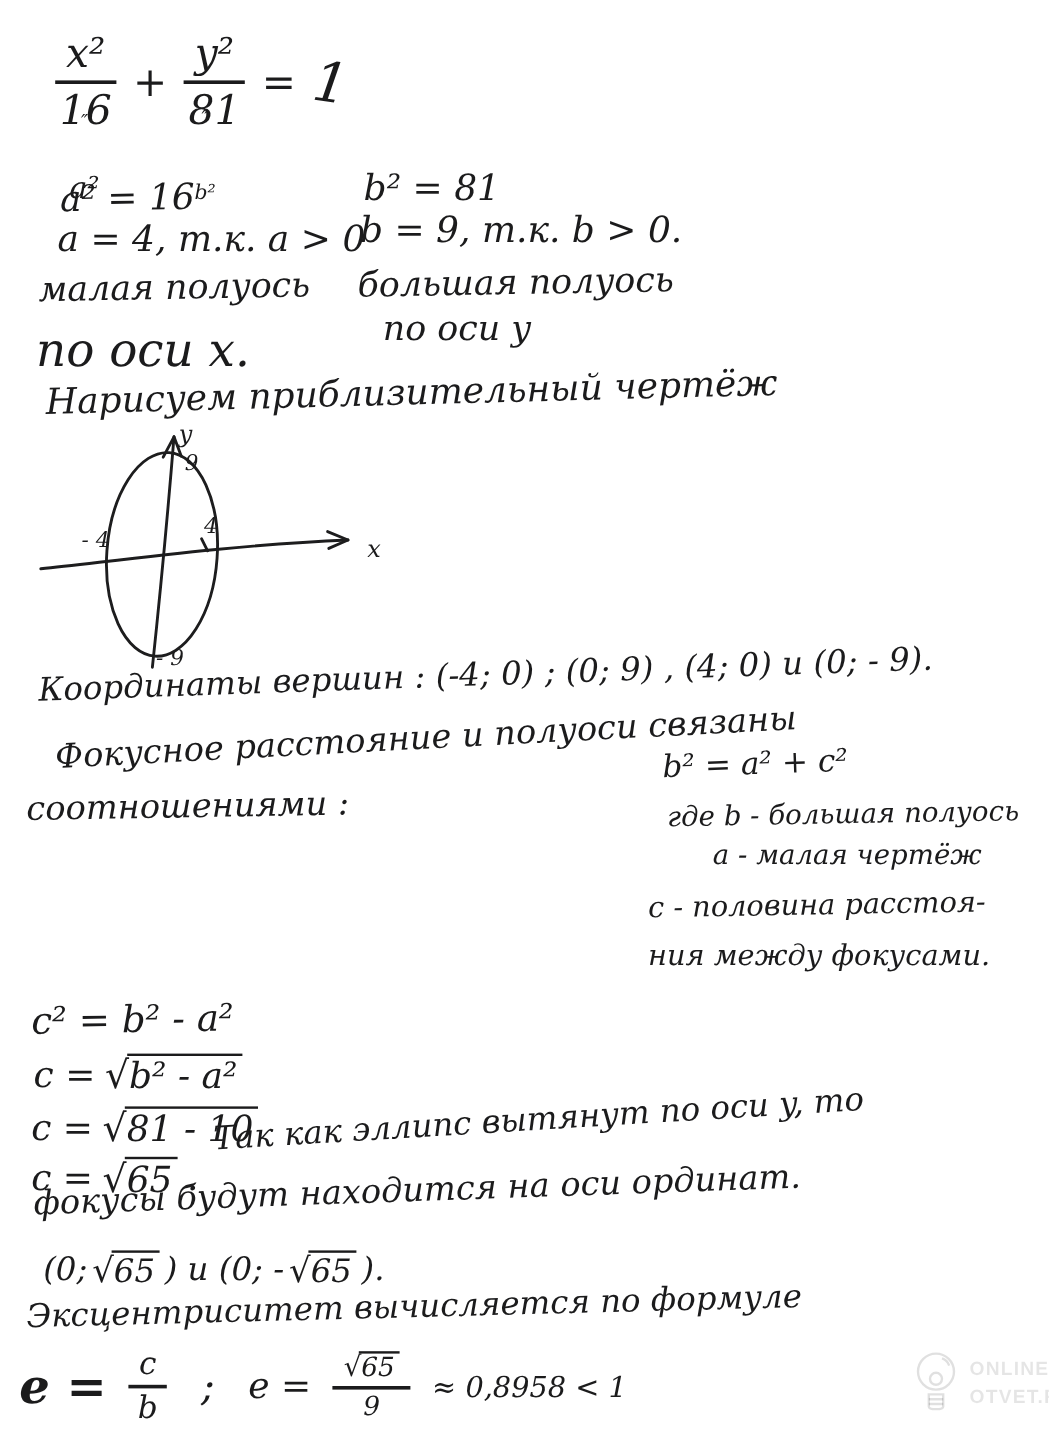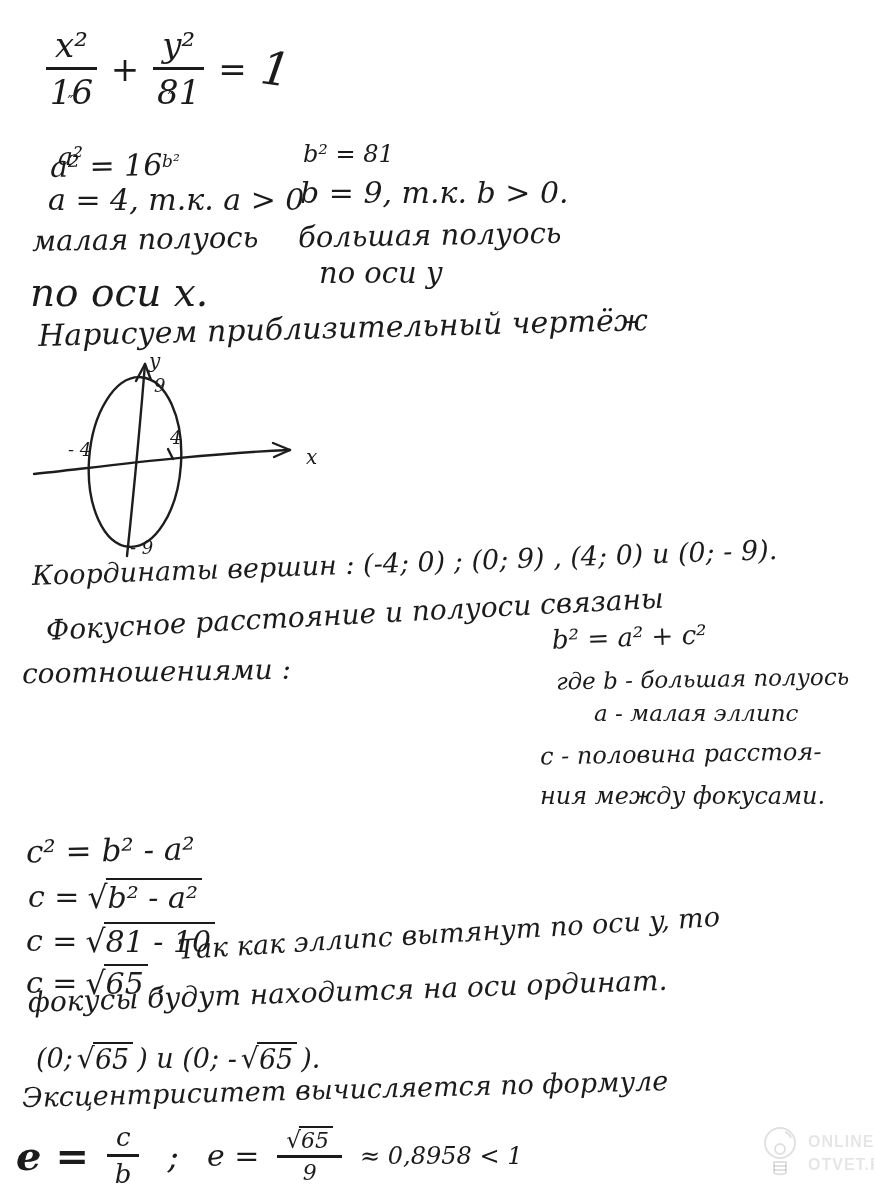--- a/index.html
+++ b/index.html
@@ -62,21 +62,21 @@
 <div class="hw" style="left:162px; top:90px; font-size:16px; text-align:center; line-height:1;">
   <div>″</div>
   <div style="font-size:17px; padding-top:2px;margin-top:45px;">b²</div>
 </div>
 
 <div class="hw" style="left:50px; top:148px; font-size:30px; transform:rotate(-1deg);">a² = 16</div>
 <div class="hw" style="left:48px; top:182px; font-size:30px;">a = 4,  т.к.  a &gt; 0</div>
 <div class="hw" style="left:32px; top:222px; font-size:29px; transform:rotate(-1deg);">малая полуось</div>
 <div class="hw" style="left:30px; top:270px; font-size:39px;text-align:center;">по оси x.</div>
 
-<div class="hw" style="left:303px; top:140px; font-size:24px;">b² = 81</div>
+<div class="hw" style="left:303px; top:140px; font-size:30px;">b² = 81</div>
 <div class="hw" style="left:300px; top:175px; font-size:30px;">b = 9,   т.к.   b &gt; 0.</div>
 <div class="hw" style="left:298px; top:218px; font-size:29px; transform:rotate(-1deg);">большая полуось</div>
 <div class="hw" style="left:319px; top:256px; font-size:29px;">по оси y</div>
 
 <div class="hw" style="left:38px; top:310px; font-size:30px; transform:rotate(-1.5deg);">Нарисуем приблизительный чертёж</div>
 
 <svg style="position:absolute; left:22px; top:350px;" width="330" height="220" viewBox="0 0 330 220">
   <g fill="none" stroke="#1d1d1e" stroke-width="2.4" stroke-linecap="round">
 
     <path d="M 12 124 C 70 118, 170 104, 268 100"></path>
@@ -97,21 +97,21 @@
   <text class="sketch-text" x="284" y="114" font-size="20">x</text>
 </svg>
 
 <div class="hw" style="left:32px; top:560px; font-size:27px; transform:rotate(-2deg); transform-origin:left;">Координаты вершин :  (-4; 0) ;  (0; 9) ,  (4; 0)  и  (0; - 9).</div>
 
 <div class="hw" style="left:46px; top:614px; font-size:28px; transform:rotate(-3deg); transform-origin:left;">Фокусное  расстояние  и полуоси  связаны</div>
 <div class="hw" style="left:22px; top:655px; font-size:28px; transform:rotate(-1deg);">соотношениями :</div>
 
 <div class="hw" style="left:552px; top:622px; font-size:26px; transform:rotate(-2deg);">b² = a² + c²</div>
 <div class="hw" style="left:556px; top:666px; font-size:23px; transform:rotate(-1deg);">где  b - большая полуось</div>
-<div class="hw" style="left:594px; top:700px; font-size:23px;">a - малая эллипс</div>
+<div class="hw" style="left:594px; top:700px; font-size:23px;">a - малая чертёж</div>
 <div class="hw" style="left:540px; top:740px; font-size:24px; transform:rotate(-1deg);">c  -  половина расстоя-</div>
 <div class="hw" style="left:540px; top:782px; font-size:24px;">ния  между  фокусами.</div>
 
 <div class="hw" style="left:26px; top:832px; font-size:31px; transform:rotate(-1deg);">c² = b² - a²</div>
 <div class="hw row" style="left:28px; top:878px; font-size:30px; gap:8px;">
   <span>c =</span>
   <span class="row">
       <span class="sqrt-sign">√</span>
       <span class="radicand">b² - a²</span>
     </span>

